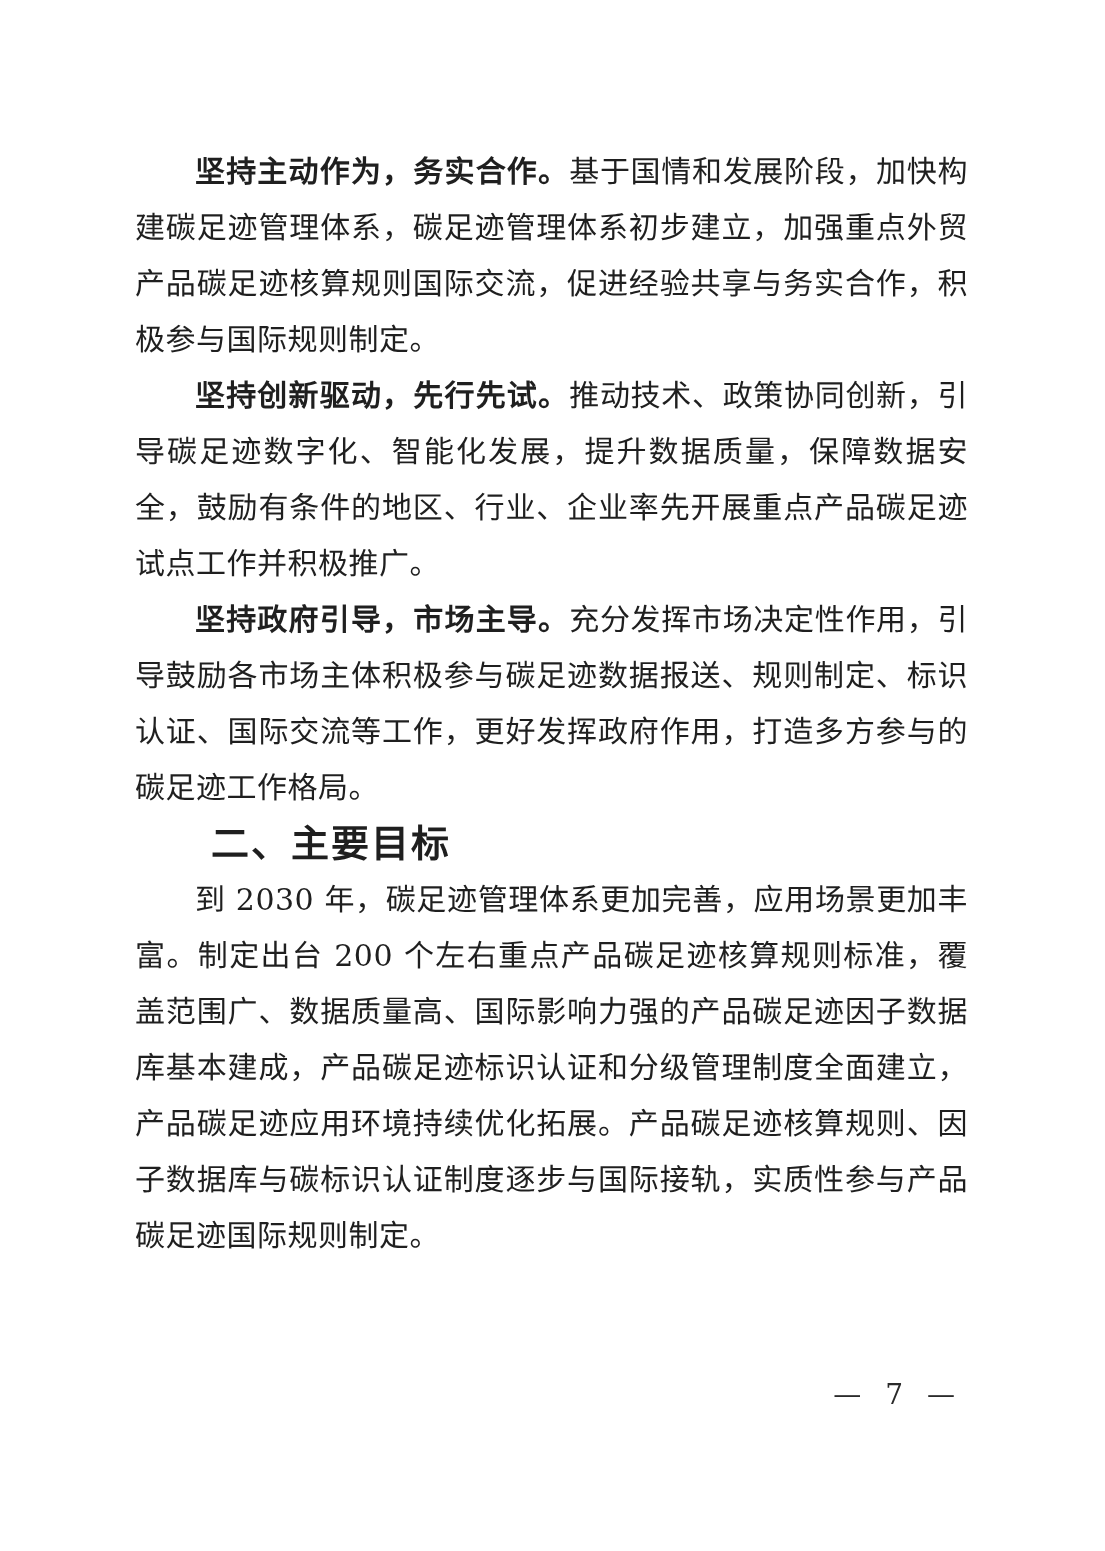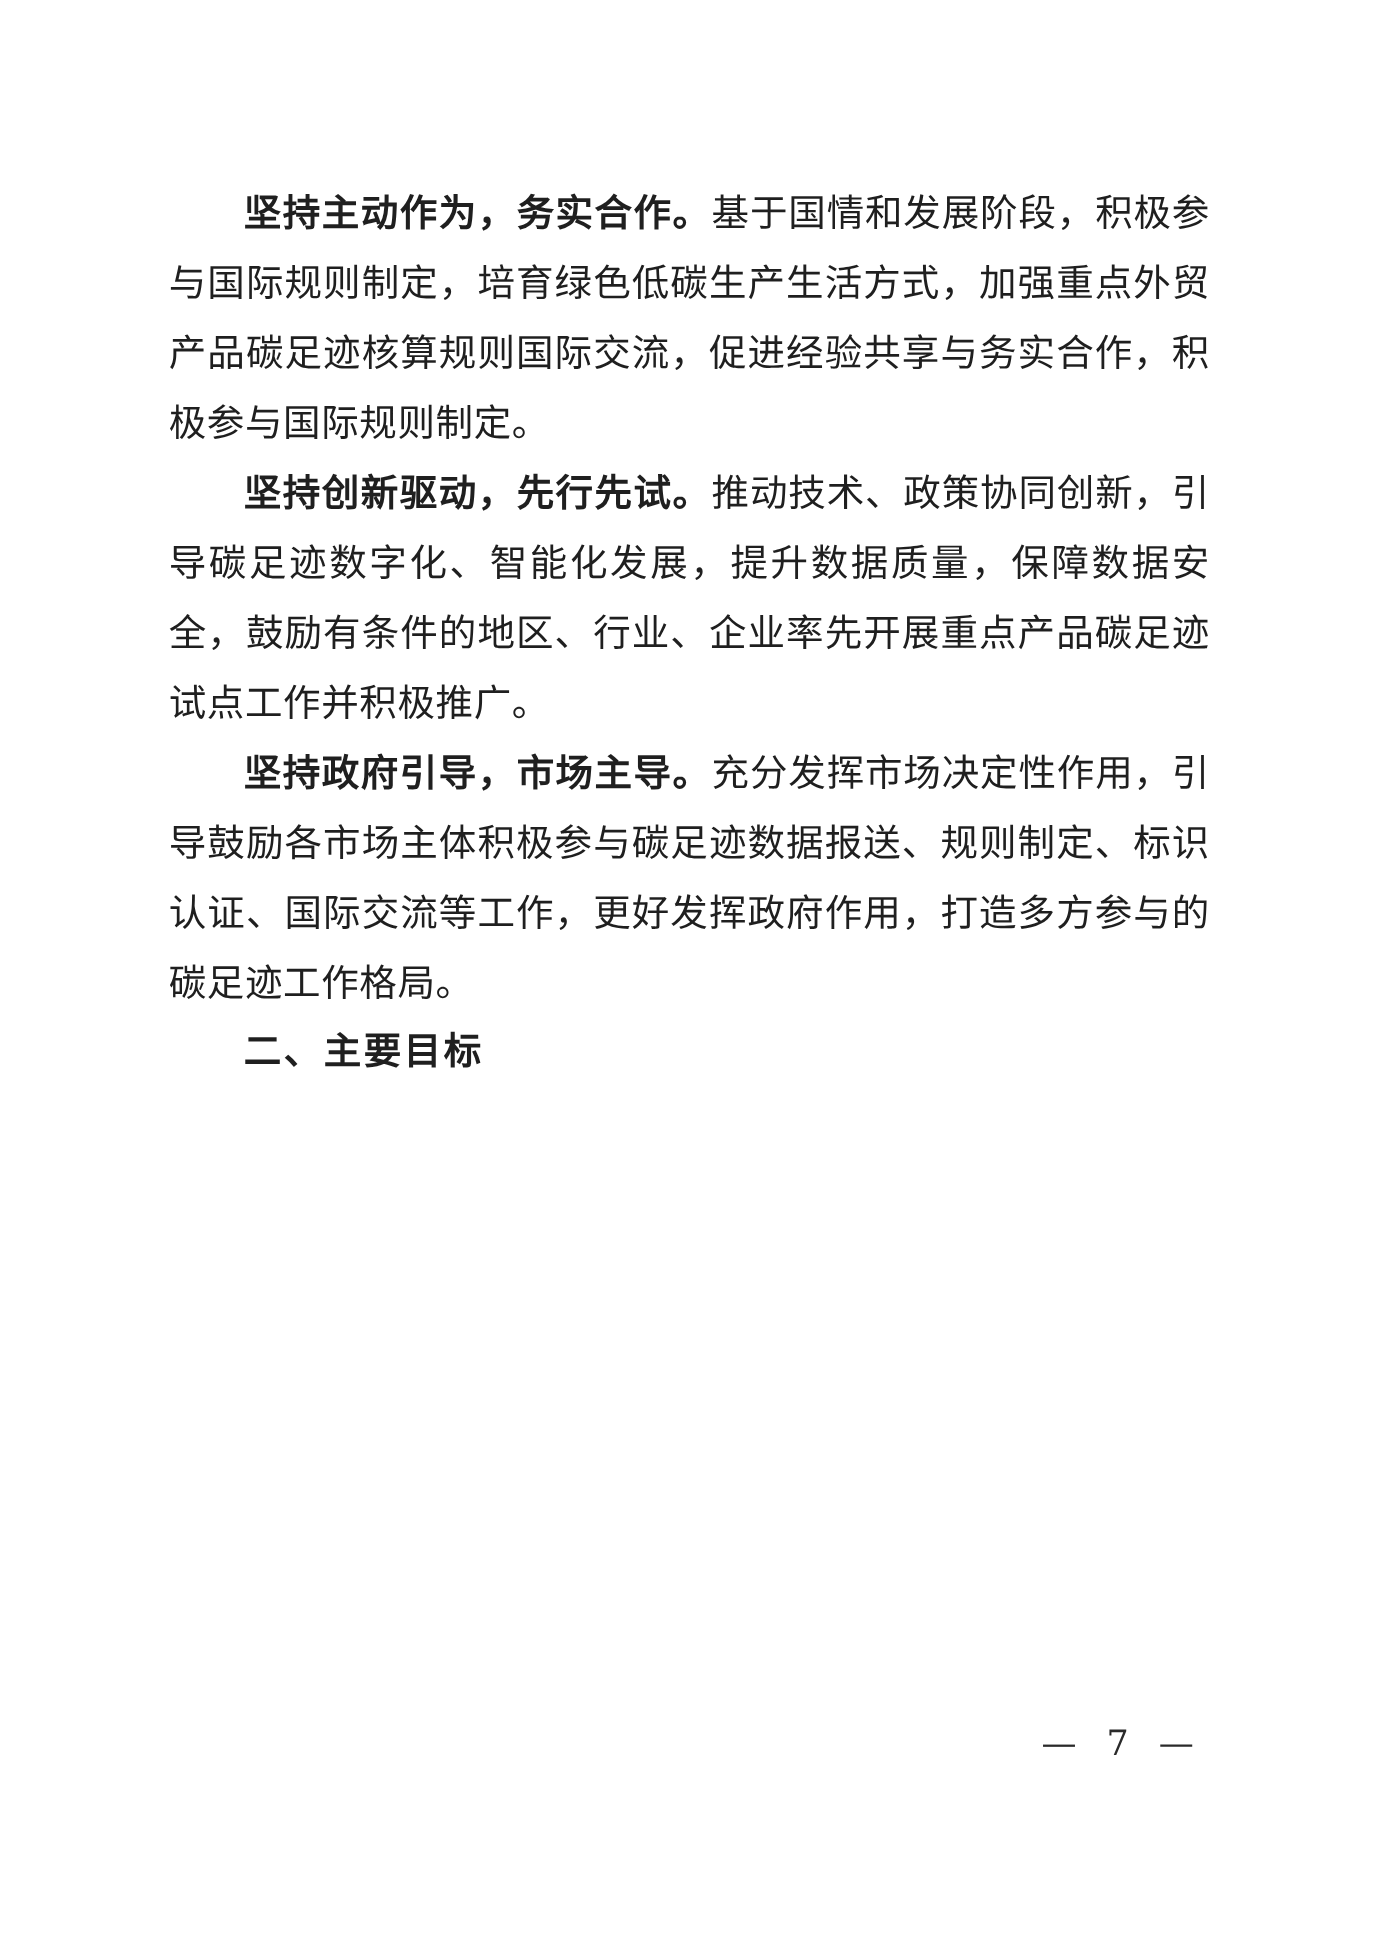--- a/index.html
+++ b/index.html
@@ -27,24 +27,24 @@
     letter-spacing: 0.5px;
   }
   .para .lead {
     font-family: "DejaVu Sans", "Liberation Sans", sans-serif;
     font-weight: 700;
     letter-spacing: 1px;
     margin-top: 23px;
   }
   .section-heading {
     margin: 0;
-    font-size: 30px;
+    font-size: 38px;
     line-height: 56px;
     font-weight: 700;
-    font-family: Liberation Mono, monospace;
+    font-family: Liberation Serif, serif;
     padding-left: 2em;
     letter-spacing: 2px;
   }
   .page-footer {
     position: absolute;
     right: 150px;
     top: 1378px;
     display: flex;
     align-items: center;
     gap: 24px;
@@ -54,29 +54,30 @@
   }
   .page-footer .dash {
     letter-spacing: 0;
   }
 </style>
 </head>
 <body>
 
 <div class="page">
 
-  <p class="para"><strong class="lead">坚持主动作为，务实合作。</strong><span>基于国情和发展阶段，积极参与国际规则制定，培育绿色低碳生产生活方式，加强重点外贸产品碳足迹核算规则国际交流，促进经验共享与务实合作，积极参与国际规则制定。</span></p>
+  <p class="para"><strong class="lead">坚持主动作为，务实合作。</strong><span>基于国情和发展阶段，加快构建碳足迹管理体系，碳足迹管理体系初步建立，加强重点外贸产品碳足迹核算规则国际交流，促进经验共享与务实合作，积极参与国际规则制定。</span></p>
 
   <p class="para"><strong class="lead">坚持创新驱动，先行先试。</strong><span>推动技术、政策协同创新，引导碳足迹数字化、智能化发展，提升数据质量，保障数据安全，鼓励有条件的地区、行业、企业率先开展重点产品碳足迹试点工作并积极推广。</span></p>
 
   <p class="para"><strong class="lead">坚持政府引导，市场主导。</strong><span>充分发挥市场决定性作用，引导鼓励各市场主体积极参与碳足迹数据报送、规则制定、标识认证、国际交流等工作，更好发挥政府作用，打造多方参与的碳足迹工作格局。</span></p>
 
   <h2 class="section-heading">二、主要目标</h2>
 
 
+  <p class="para">到 2030 年，碳足迹管理体系更加完善，应用场景更加丰富。制定出台 200 个左右重点产品碳足迹核算规则标准，覆盖范围广、数据质量高、国际影响力强的产品碳足迹因子数据库基本建成，产品碳足迹标识认证和分级管理制度全面建立，产品碳足迹应用环境持续优化拓展。产品碳足迹核算规则、因子数据库与碳标识认证制度逐步与国际接轨，实质性参与产品碳足迹国际规则制定。</p>
 
   <div class="page-footer">
     <span class="dash">—</span>
     <span class="num">7</span>
     <span class="dash">—</span>
   </div>
 
 </div>
 
 </body></html>

